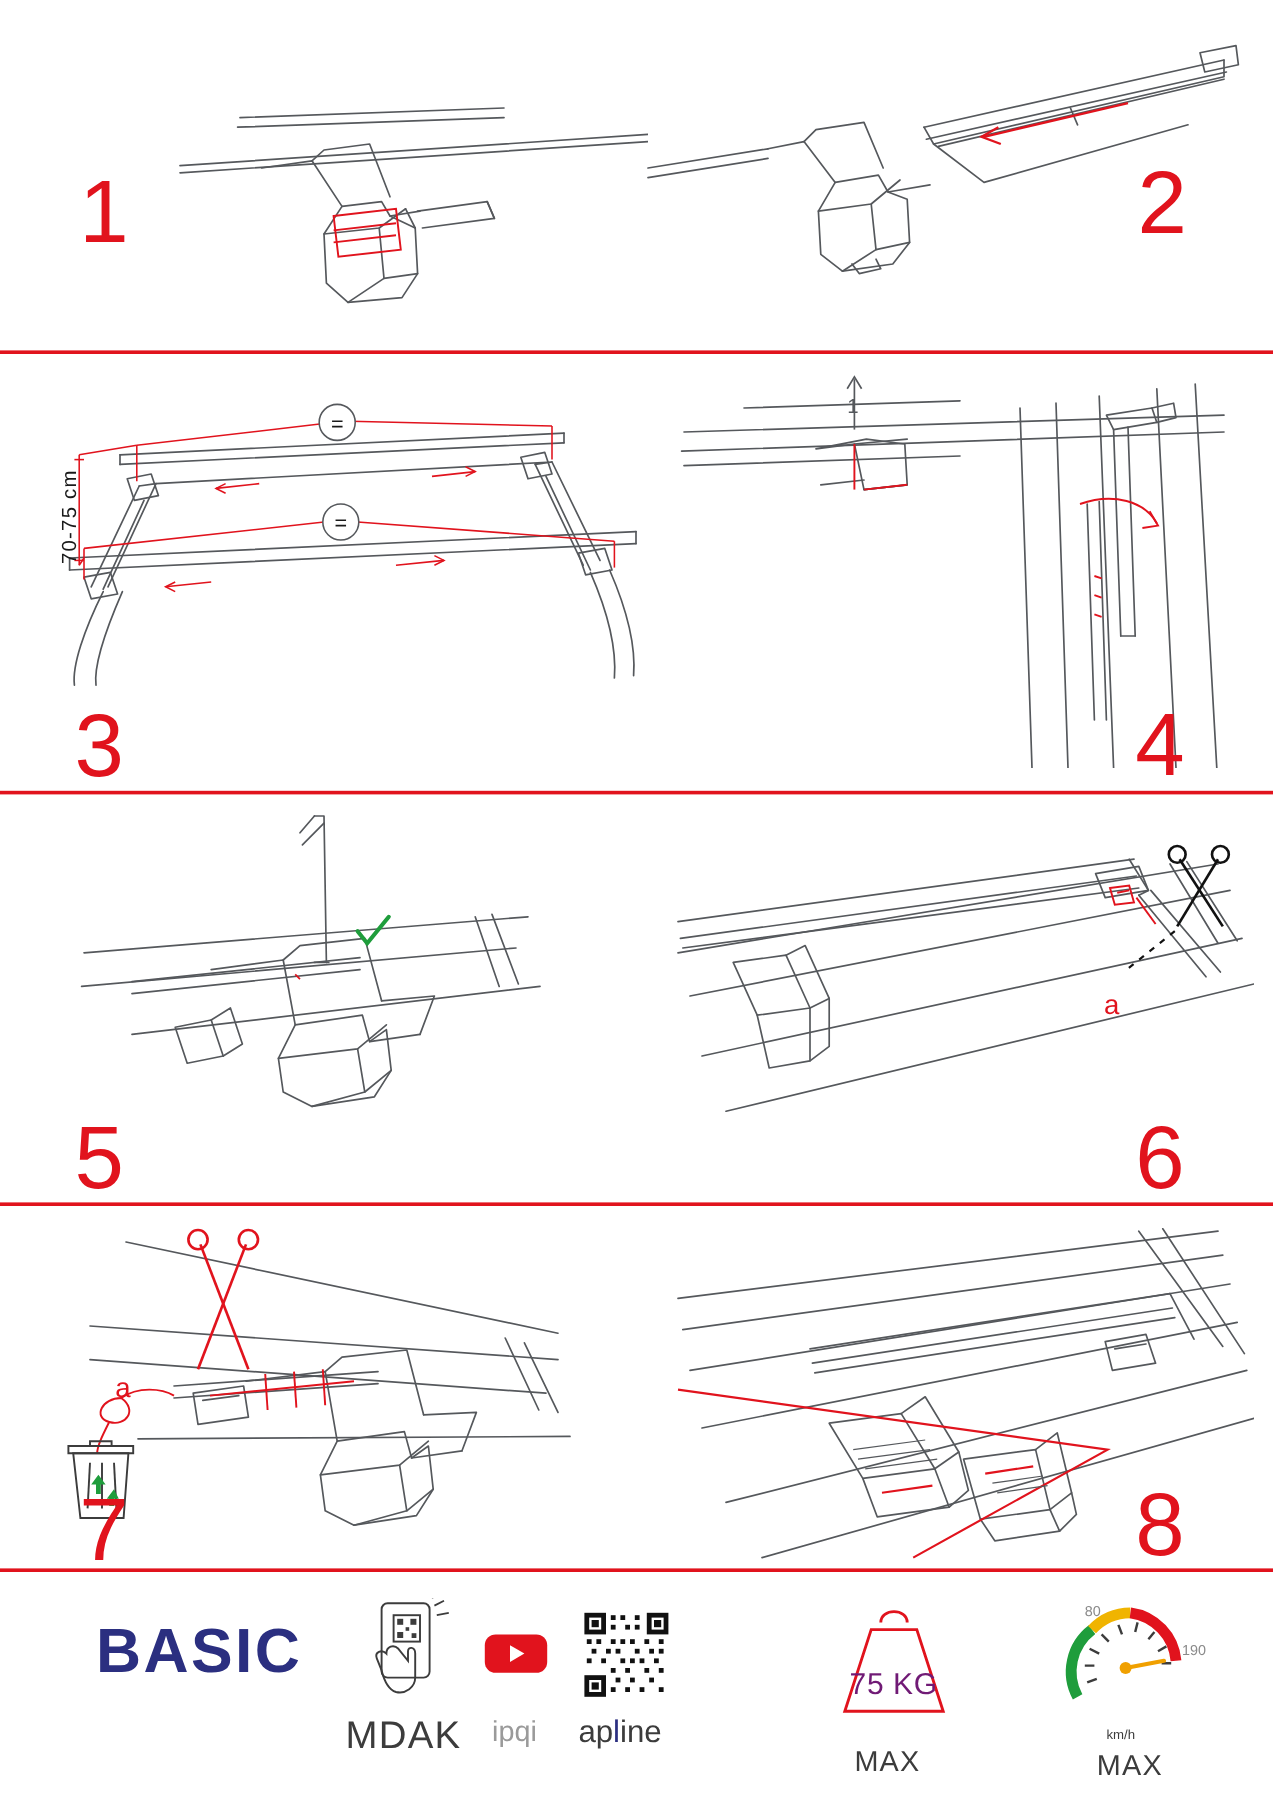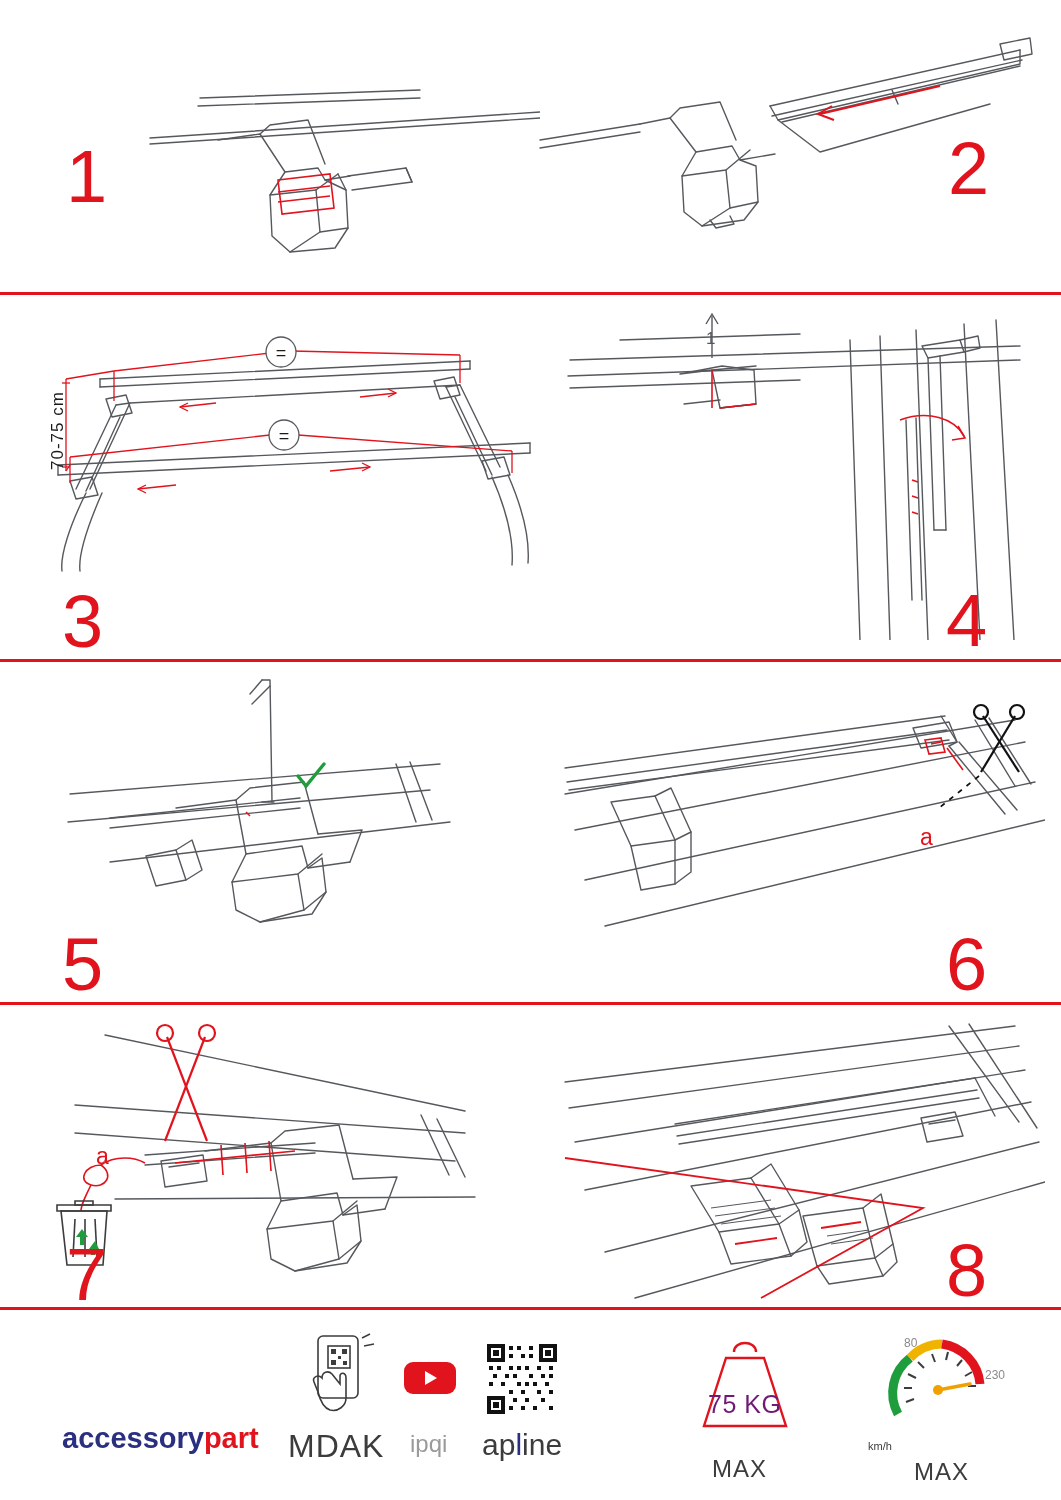--- a/index.html
+++ b/index.html
@@ -88,21 +88,21 @@
     position: absolute;
     left: 410px;
     top: 120px;
     font-size: 24px;
     color: #9a9a9a;
   }
   .logo-apline {
     position: absolute;
     left: 482px;
     top: 118px;
-    font-size: 30px;
+    font-size: 26px;
     color: #3c3c3c;
   }
   .logo-apline .blue { color: #2b2f80; }
 
   .max-label {
     position: absolute;
     font-size: 24px;
     color: #3c3c3c;
     letter-spacing: 1px;
   }
@@ -529,23 +529,21 @@
         <path d="M176 212 L236 204"></path>
         <path d="M282 224 L324 218"></path>
         <path d="M286 232 L328 226"></path>
       </g>
     </svg>
   </div>
   <div class="stepnum" style="left:946px; top:1234px;">8</div>
 
   <div class="footer">
 
-    <div class="brand-accessory">
-      <span class="p1">accessory</span><span class="p2">part</span>
-    </div>
+    <div class="brand-basic">BASIC</div>
 
     <div class="panel" style="left:300px; top:22px;">
       <svg width="80" height="86" viewBox="0 0 80 86">
         <g fill="none" stroke="#3c3c3c" stroke-width="1.6">
           <rect x="18" y="4" width="40" height="62" rx="5"></rect>
           <rect x="28" y="14" width="22" height="22"></rect>
         </g>
         <g fill="#3c3c3c">
           <rect x="31" y="17" width="5" height="5"></rect>
           <rect x="42" y="17" width="5" height="5"></rect>
@@ -660,19 +658,19 @@
           <path d="M92 44 L85 48"></path>
           <path d="M96 58 L88 58"></path>
         </g>
         <g fill="none" stroke="#f0a000" stroke-width="3.5" stroke-linecap="round">
           <path d="M58 62 L90 56"></path>
         </g>
         <circle cx="58" cy="62" r="5" fill="#f0a000"></circle>
       </svg>
     </div>
     <div class="gauge-num" style="left:904px; top:26px;">80</div>
-    <div class="gauge-num" style="left:985px; top:58px;">230</div>
-    <div class="kmh" style="left:868px; top:130px;">km/h</div>
+    <div class="gauge-num" style="left:985px; top:58px;">190</div>
+    <div class="kmh" style="left:922px; top:130px;">km/h</div>
     <div class="max-label" style="left:914px; top:148px;">MAX</div>
 
   </div>
 
 </div>
 
 </body></html>

